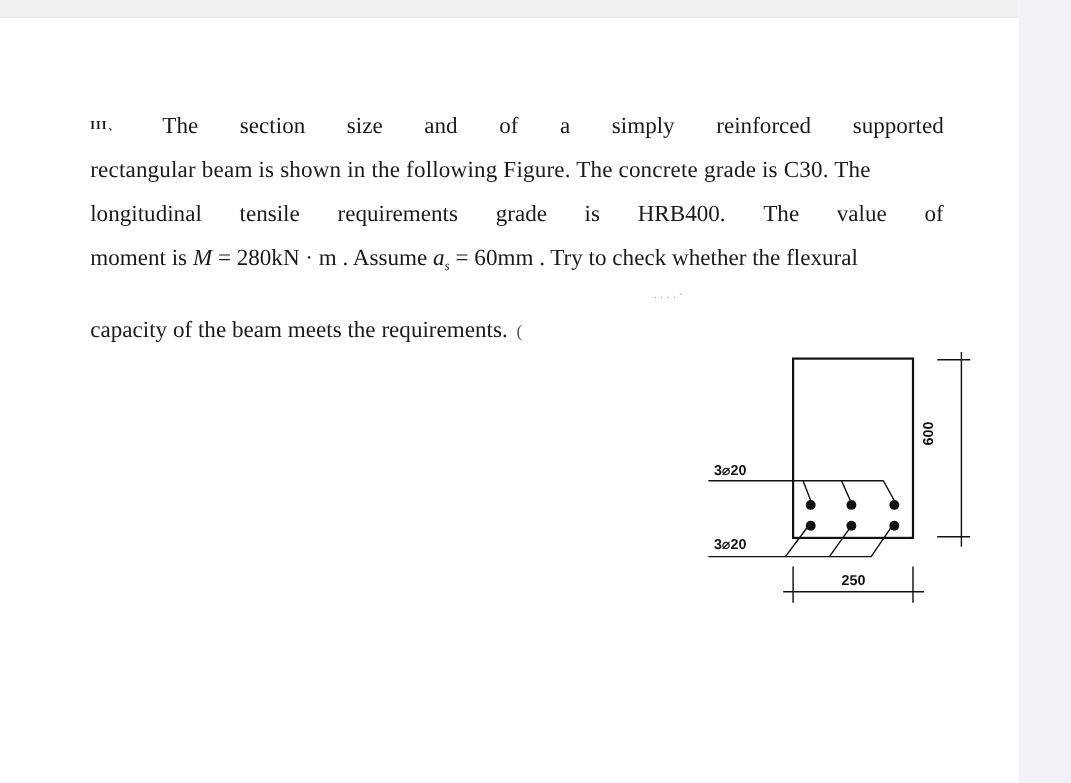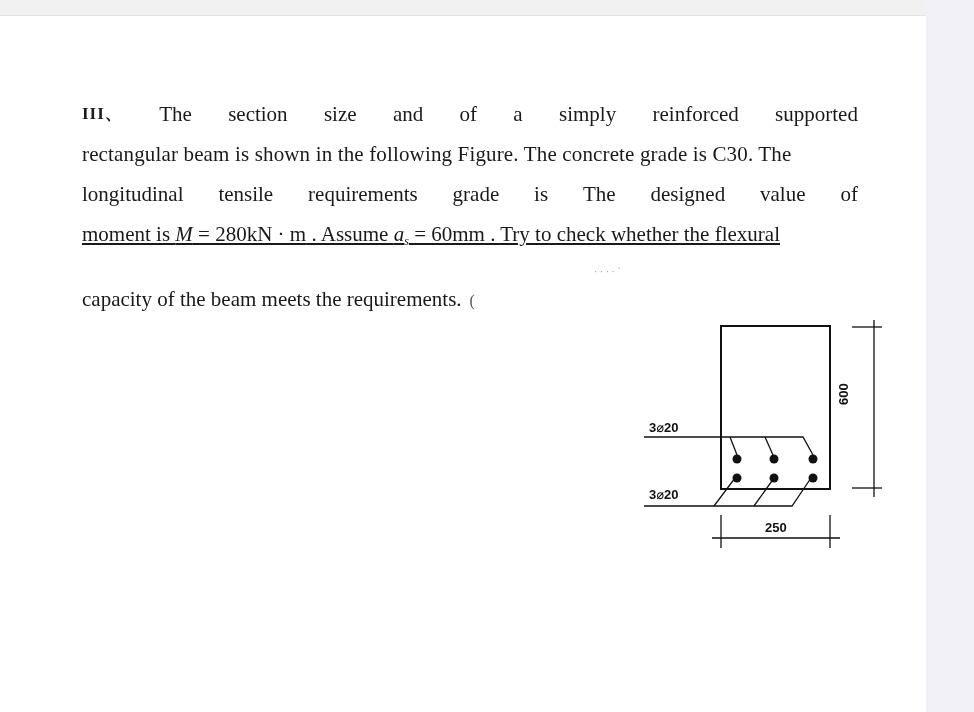--- a/index.html
+++ b/index.html
@@ -17,22 +17,22 @@
       position: absolute; left: 926px; top: 0; width: 48px; height: 712px;
       background: #f2f1f7;
     }
     .problem {
       position: absolute; left: 82px; top: 94px; width: 776px;
       font-size: 21px; line-height: 40px;
     }
     .line { display: block; white-space: nowrap; }
     .justify { display: flex; justify-content: space-between; }
     .justify span { white-space: pre; }
-    .num { font-weight: bold; font-size: 17px; letter-spacing: 1px; }
-    .line4 { margin-top: 0; text-decoration: underline; }
+    .num { font-weight: bold; font-size: 11px; letter-spacing: 1px; }
+    .line4 { margin-top: 0; }
     .line5 { margin-top: 18px; }
     .it { font-style: italic; }
     sub.s { font-size: 12px; font-style: italic; vertical-align: -4px; }
     .paren { color: #555; margin-left: 8px; font-size: 16px; }
     .faint-mark { position: absolute; left: 594px; top: 266px; font-size: 10px; color: #999; }
 
     .figure { position: absolute; left: 630px; top: 310px; width: 270px; height: 250px; }
     .figure svg { position: absolute; left: 0; top: 0; }
     .fig-label {
       position: absolute; font-family: "Liberation Sans", "DejaVu Sans", sans-serif;
@@ -65,22 +65,22 @@
       <span>reinforced</span>
       <span>supported</span>
     </span>
   <span class="line" style="letter-spacing:0.15px;">rectangular beam is shown in the following Figure. The concrete grade is C30. The</span>
   <span class="line justify" id="line3">
       <span>longitudinal</span>
       <span>tensile</span>
       <span>requirements</span>
       <span>grade</span>
       <span>is</span>
+      <span>HRB400.</span>
       <span>The</span>
-      <span>designed</span>
       <span>value</span>
       <span>of</span>
     </span>
   <span class="line line4">
     <span style="white-space:pre">moment is </span><span class="it">M</span><span style="white-space:pre"> = 280kN · m</span><span style="white-space:pre"> . Assume </span><span class="it">a</span><sub class="s">s</sub><span style="white-space:pre"> = 60mm</span><span style="white-space:pre"> . Try to check whether the flexural</span>
   </span>
   <span class="line line5">
     <span>capacity of the beam meets the requirements.</span><span class="paren">(</span>
   </span>
 </div>

